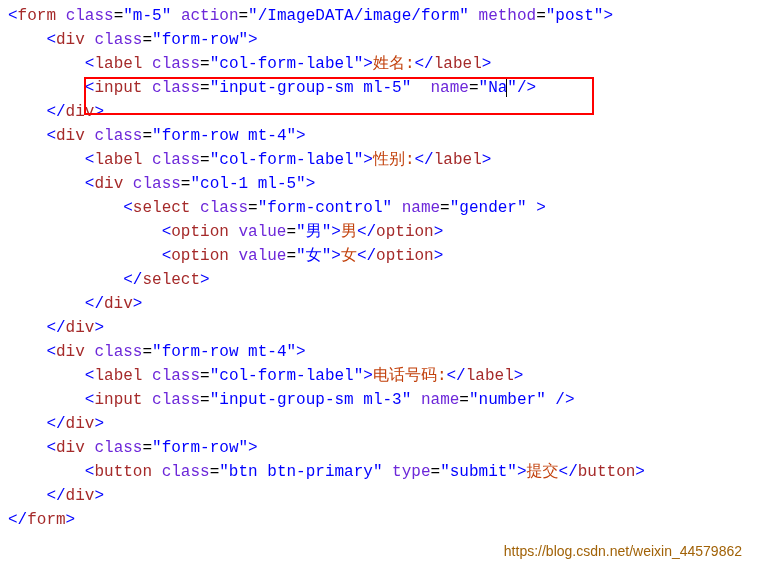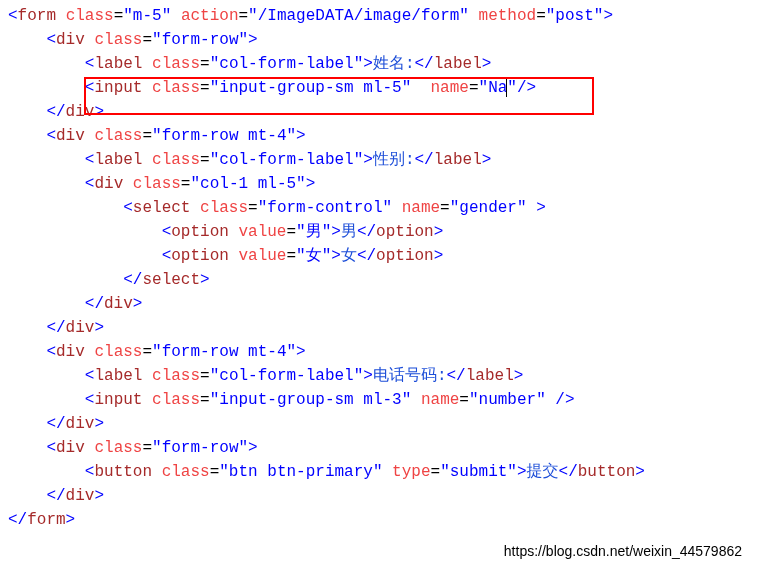--- a/index.html
+++ b/index.html
@@ -14,36 +14,36 @@
     height: 579px;
     overflow: hidden;
     position: relative;
   }
   .code {
     white-space: pre;
     padding: 4px 8px;
   }
   .tag   { color: #a52a2a; text-align: center; }       
   .brkt  { color: #0000ff; }       
-  .attr  { color: #ef4444; }       
+  .attr  { color: #6d28d9; }       
   .str   { color: #0000ff; }       
   .eq    { color: #000;    }       
-  .txt   { color: #1d4ed8;    }       
+  .txt   { color: #c2410c;    }       
   .cursor{ border-left: 1px solid #000; margin-left:-1px; }
   .redbox{
     position:absolute;
     border:2px solid #ff0000;
     pointer-events:none;
     z-index:5;
   }
   .watermark{
     position:absolute;
     right:20px;
     bottom:16px;
-    color:#000000;
+    color:#a16207;
     font-family:Arial,sans-serif;
     font-size:14px;
     pointer-events:none;
     z-index:4;
     margin-top:28px;
   }
 </style>
 </head>
 <body>
 

